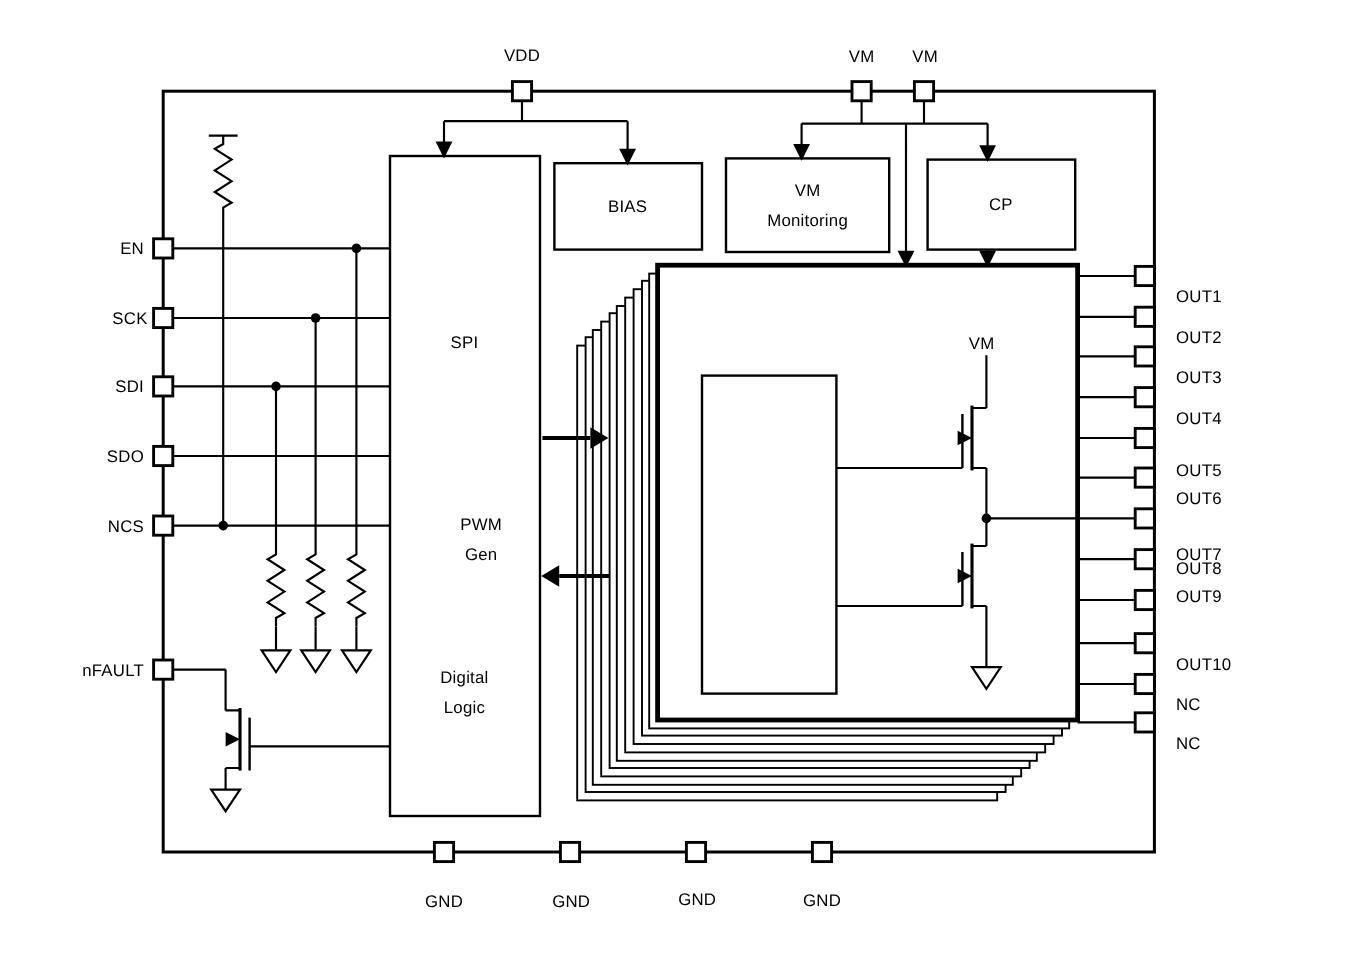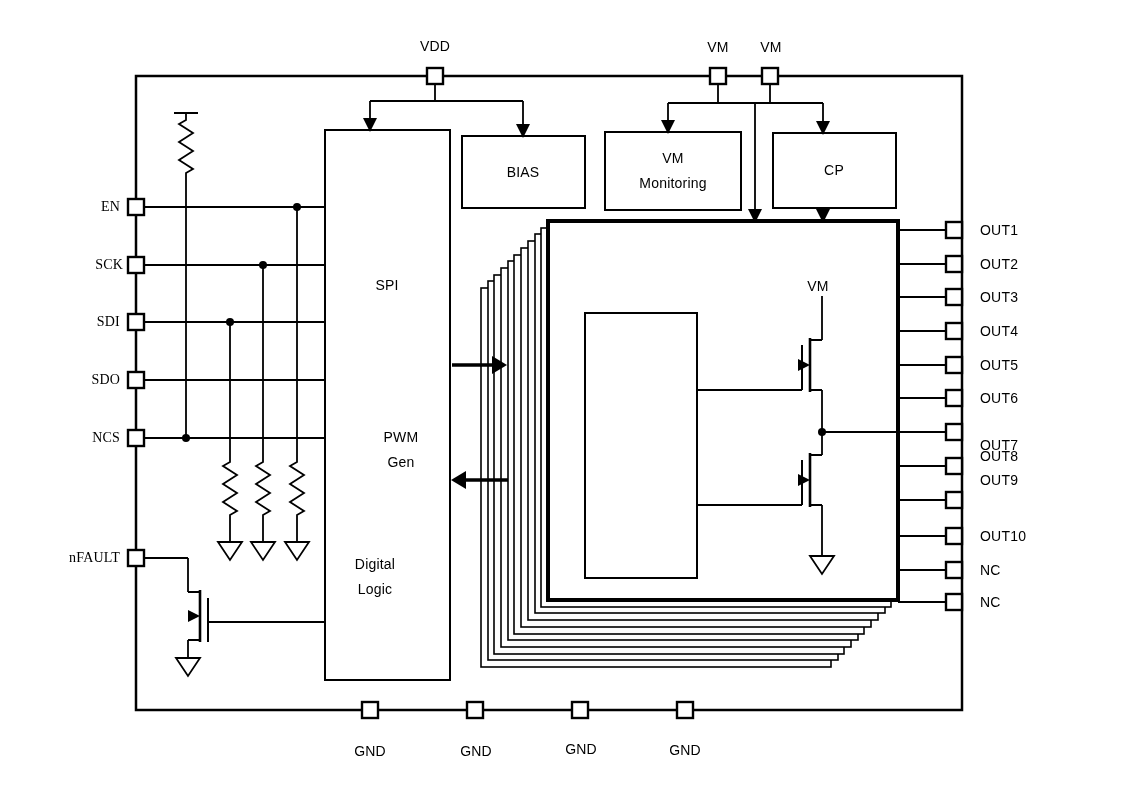--- a/index.html
+++ b/index.html
@@ -5,22 +5,22 @@
   html,body{margin:0;padding:0;background:#ffffff;}
   .stage{
     position:relative;width:1143px;height:806px;background:#ffffff;
     font-family:"Liberation Sans", sans-serif;color:#000;overflow:hidden;
   }
   .stage svg{position:absolute;left:0;top:0;}
   .lbl{
     position:absolute;font-size:14px;line-height:22px;white-space:nowrap;
     transform:translate(-50%,-50%);letter-spacing:0.2px;color:#000;
   }
-  .anchor-right{transform:translate(-100%,-50%);font-family:Liberation Serif, serif;}
-  .anchor-left{transform:translate(0,-50%);}
+  .anchor-right{transform:translate(-100%,-50%);}
+  .anchor-left{transform:translate(0,-50%);margin-top:17px;}
   .multiline{text-align:center;line-height:25px;}
   .multiline span{display:block;}
   .gate-driver-text{line-height:26px;}
 </style>
 </head>
 <body>
 
 <div class="stage">
 
 <svg width="1143" height="806" viewBox="0 0 1143 806">
@@ -167,42 +167,42 @@
   <div class="lbl anchor-right" style="left:123px;top:265px">SCK</div>
   <div class="lbl anchor-right" style="left:120px;top:322px">SDI</div>
   <div class="lbl anchor-right" style="left:120px;top:380px">SDO</div>
   <div class="lbl anchor-right" style="left:120px;top:438px">NCS</div>
   <div class="lbl anchor-right" style="left:120px;top:558px">nFAULT</div>
 
   <div class="lbl anchor-left" style="left:980px;top:230px">OUT1</div>
   <div class="lbl anchor-left" style="left:980px;top:264px">OUT2</div>
   <div class="lbl anchor-left" style="left:980px;top:297px">OUT3</div>
   <div class="lbl anchor-left" style="left:980px;top:331px">OUT4</div>
-  <div class="lbl anchor-left" style="left:980px;top:365px">OUT5</div>
+  <div class="lbl anchor-left" style="left:980px;top:375px">OUT5</div>
   <div class="lbl anchor-left" style="left:980px;top:398px">OUT6</div>
   <div class="lbl anchor-left" style="left:980px;top:445px">OUT7</div>
   <div class="lbl anchor-left" style="left:980px;top:456px">OUT8</div>
   <div class="lbl anchor-left" style="left:980px;top:480px">OUT9</div>
   <div class="lbl anchor-left" style="left:980px;top:536px">OUT10</div>
   <div class="lbl anchor-left" style="left:980px;top:570px">NC</div>
   <div class="lbl anchor-left" style="left:980px;top:602px">NC</div>
 
   <div class="lbl" style="left:370px;top:751px">GND</div>
   <div class="lbl" style="left:476px;top:751px">GND</div>
   <div class="lbl" style="left:581px;top:749px">GND</div>
   <div class="lbl" style="left:685px;top:750px">GND</div>
 
   <div class="lbl" style="left:387px;top:285px">SPI</div>
 
   <div class="lbl multiline" style="left:401px;top:450px">
     <span>PWM</span>
     <span>Gen</span>
   </div>
 
-  <div class="lbl multiline" style="left:375px;top:577px">
+  <div class="lbl multiline" style="left:387px;top:577px">
     <span>Digital</span>
     <span>Logic</span>
   </div>
 
   <div class="lbl" style="left:523px;top:172px">BIAS</div>
 
   <div class="lbl multiline" style="left:673px;top:171px">
     <span>VM</span>
     <span>Monitoring</span>
   </div>

